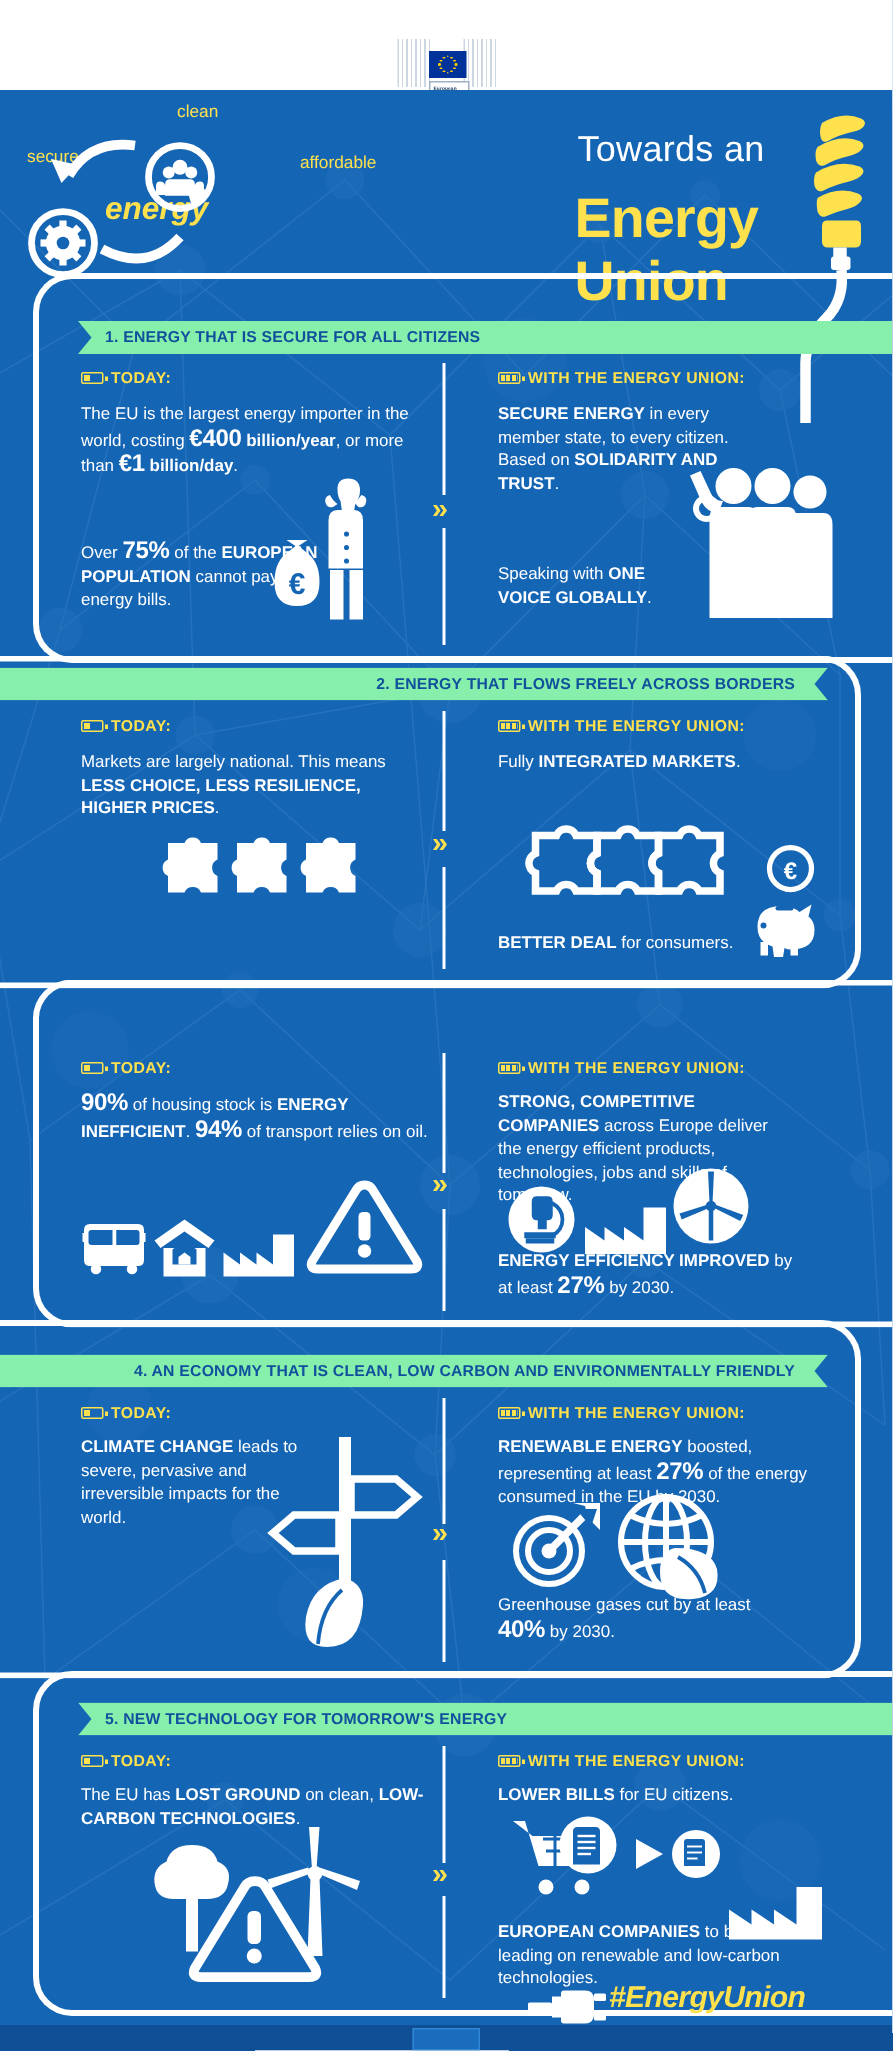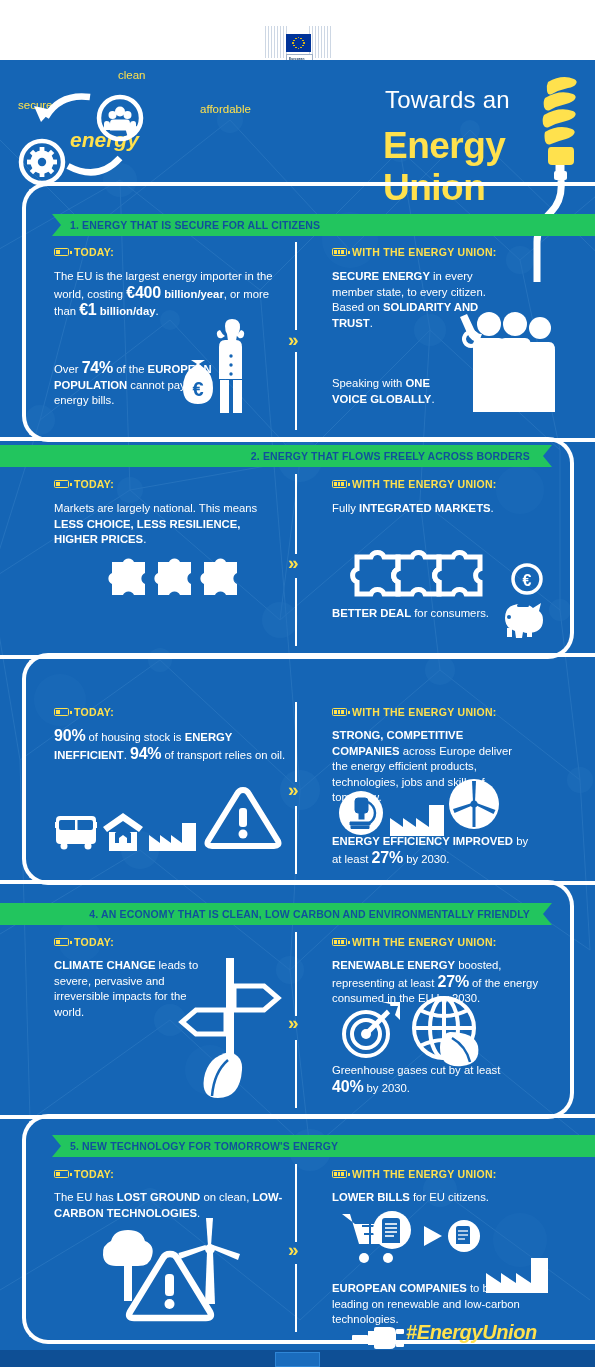--- a/index.html
+++ b/index.html
@@ -44,21 +44,21 @@
   #title1 { position:absolute; left:385px; top:86px; color:#fff; font-size:24px; font-weight:normal;
             letter-spacing:.2px; }
   #title2 { position:absolute; left:383px; top:125px; color:#ffe14d; font-size:37px; font-weight:bold;
             letter-spacing:-.5px; }
   #bulb { position:absolute; left:534px; top:66px; width:58px; height:130px; }
 
   
   .frame { position:absolute; border:4px solid #ffffff; }
 
   
-  .banner { position:absolute; height:22px; background:#22c55e; display:flex; align-items:center; }
+  .banner { position:absolute; height:22px; background:#86efac; display:flex; align-items:center; }
   .banner span { font-size:10.5px; font-weight:bold; color:#10509c; letter-spacing:.15px;
                  white-space:nowrap; }
   .notch-l { clip-path: polygon(0 0, 100% 0, 100% 100%, 0 100%, 9px 50%); }
   .notch-r { clip-path: polygon(0 0, 100% 0, calc(100% - 9px) 50%, 100% 100%, 0 100%); }
 
   
   .col-label { position:absolute; color:#ffe14d; font-size:10.5px; font-weight:bold;
                letter-spacing:.3px; display:flex; align-items:center; gap:5px; }
   .batt { position:relative; display:inline-block; width:15px; height:8px; border:1.5px solid #ffe14d;
           border-radius:1.5px; }
@@ -254,21 +254,21 @@
       </span>
     <span>TODAY:</span>
   </div>
   <div class="col-label" style="left:332px; top:246px;">
     <span class="batt full">
         <i></i>
       </span>
     <span>WITH THE ENERGY UNION:</span>
   </div>
   <div class="body-txt" style="left:54px; top:269px; width:230px;">The EU is the largest energy importer in the world, costing <b class="big">€400</b> <b>billion/year</b>, or more than <b class="big">€1</b> <b>billion/day</b>.</div>
-  <div class="body-txt" style="left:54px; top:360px; width:160px;">Over <b class="big">74%</b> of the <b>EUROPEAN POPULATION</b> cannot pay their energy bills.</div>
+  <div class="body-txt" style="left:54px; top:360px; width:160px;">Over <b class="big">75%</b> of the <b>EUROPEAN POPULATION</b> cannot pay their energy bills.</div>
   <div class="body-txt" style="left:332px; top:269px; width:185px;"><b>SECURE ENERGY</b> in every member state, to every citizen. Based on <b>SOLIDARITY AND TRUST</b>.</div>
   <div class="body-txt" style="left:332px; top:376px; width:130px;">Speaking with <b>ONE VOICE GLOBALLY</b>.</div>
 
   <svg class="ico" style="left:208px; top:318px;" width="50" height="96" viewBox="0 0 50 96">
     <g fill="#fff">
       <path d="M17 8 q0 -7 7 -7 q8 0 8 8 q0 5 -3 8 l-1 6 h-8 l-1 -7 q-2 -3 -2 -8z"></path>
       <path d="M12 12 q-4 1 -3 5 q1 4 5 3 l3 -2 q-3 -2 -5 -6z"></path>
       <path d="M33 12 q4 1 3 5 q-1 4 -5 3 l-3 -3 q3 -2 5 -5z"></path>
       <path d="M17 22 h11 q6 0 6 7 v32 h-23 v-32 q0 -7 6 -7z"></path>
       <path d="M12 62 h9 v33 h-9z"></path>
@@ -310,21 +310,21 @@
     <span>TODAY:</span>
   </div>
   <div class="col-label" style="left:332px; top:478px;">
     <span class="batt full">
         <i></i>
       </span>
     <span>WITH THE ENERGY UNION:</span>
   </div>
   <div class="body-txt" style="left:54px; top:501px; width:228px;">Markets are largely national. This means <b>LESS CHOICE, LESS RESILIENCE, HIGHER PRICES</b>.</div>
   <div class="body-txt" style="left:332px; top:501px; width:190px;">Fully <b>INTEGRATED MARKETS</b>.</div>
-  <div class="body-txt" style="left:332px; top:606px; width:180px;"><b>BETTER DEAL</b> for consumers.</div>
+  <div class="body-txt" style="left:332px; top:622px; width:180px;"><b>BETTER DEAL</b> for consumers.</div>
 
   <svg class="ico" style="left:106px; top:548px;" width="132" height="60" viewBox="0 0 132 60">
     <g fill="#fff">
       <path d="M6 14 h11 a6 6 0 0 1 11 0 h11 v11 a6 6 0 0 0 0 11 v11 h-11 a6 6 0 0 0 -11 0 h-11 v-11 a6 6 0 0 1 0 -11z"></path>
       <path d="M52 14 h11 a6 6 0 0 1 11 0 h11 v11 a6 6 0 0 0 0 11 v11 h-11 a6 6 0 0 0 -11 0 h-11 v-11 a6 6 0 0 1 0 -11z"></path>
       <path d="M98 14 h11 a6 6 0 0 1 11 0 h11 v11 a6 6 0 0 0 0 11 v11 h-11 a6 6 0 0 0 -11 0 h-11 v-11 a6 6 0 0 1 0 -11z"></path>
     </g>
   </svg>
   <svg class="ico" style="left:352px; top:545px;" width="135" height="60" viewBox="0 0 135 60">
     <g fill="none" stroke="#fff" stroke-width="5">

